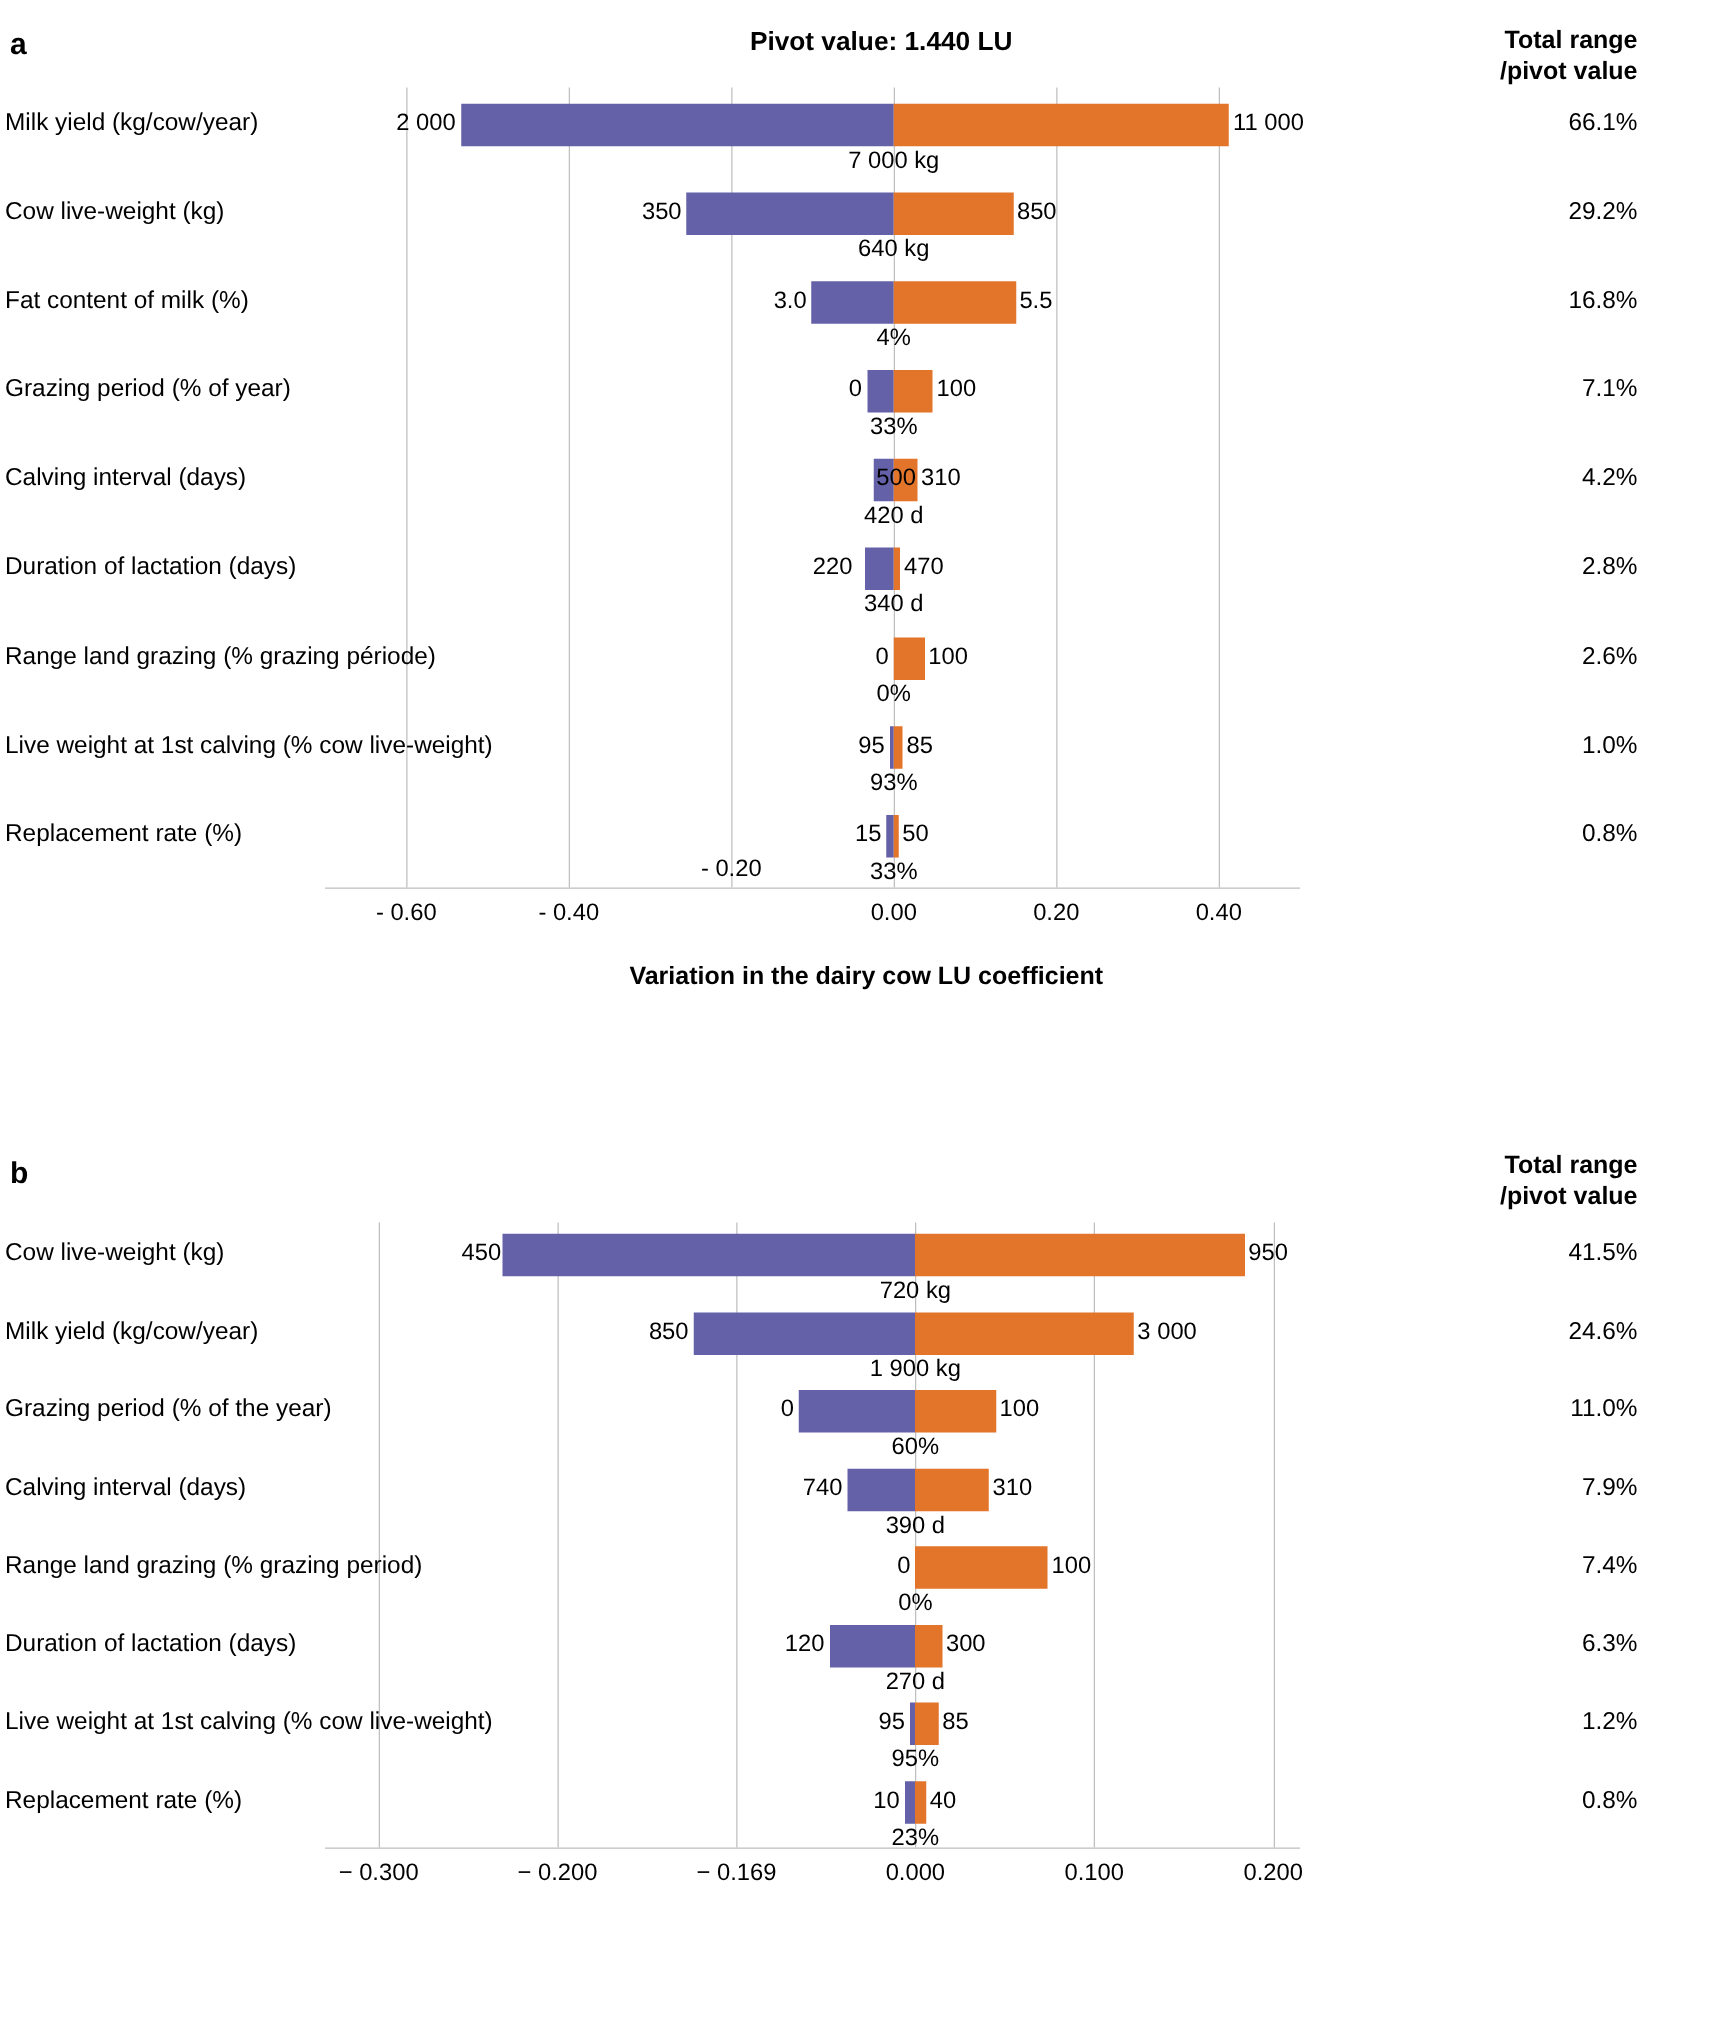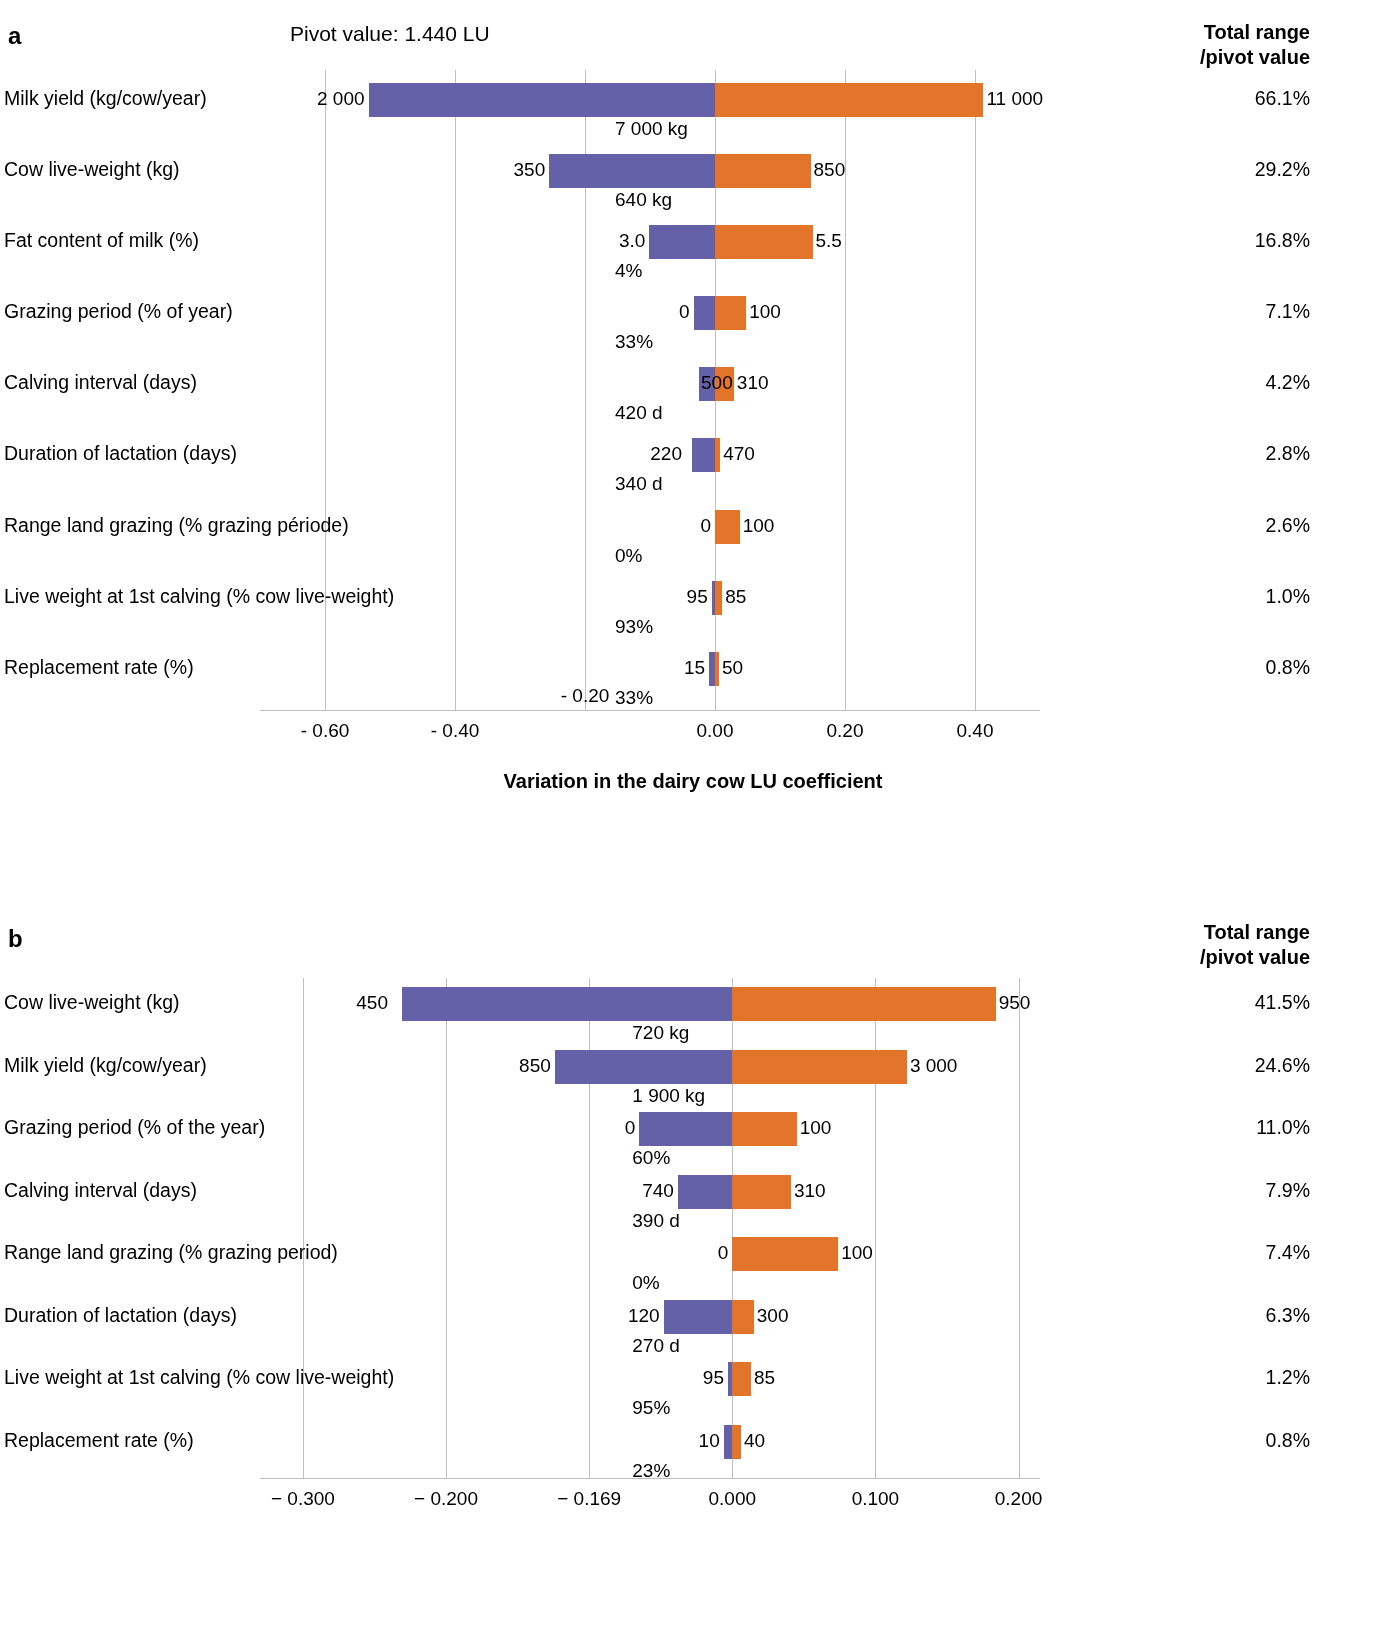--- a/index.html
+++ b/index.html
@@ -25,22 +25,22 @@
 
   .panel-letter {
     position: absolute;
     font-size: 24px;
     font-weight: bold;
     left: 8px;
   }
   .pivot-title {
     position: absolute;
     font-size: 21px;
-    font-weight: normal;
-    text-align: left;
+    font-weight: bold;
+    text-align: right;
     width: 520px;
   }
   .range-header {
     position: absolute;
     font-size: 20px;
     font-weight: bold;
     text-align: right;
     width: 180px;
     line-height: 1.22;
   }
@@ -95,21 +95,21 @@
   .endlabel {
     position: absolute;
     font-size: 19px;
     white-space: nowrap;
   }
   .endlabel.left  { text-align: right; transform: translateX(-100%); }
   .endlabel.right { text-align: left; }
   .pivot-label {
     position: absolute;
     font-size: 19px;
-    text-align: left;
+    text-align: center;
     width: 200px;
     transform: translateX(-100px);
     white-space: nowrap;
   }
   .range-value {
     position: absolute;
     font-size: 19.5px;
     text-align: right;
     width: 170px;
     white-space: nowrap;
@@ -219,21 +219,21 @@
       <div class="tick-label" style="left: 329.174px; top: 510px;">− 0.169</div>
       <div class="gridline zero" style="left: 472.294px;"></div>
       <div class="tick-label" style="left: 472.294px; top: 510px;">0.000</div>
       <div class="gridline" style="left: 615.413px;"></div>
       <div class="tick-label" style="left: 615.413px; top: 510px;">0.100</div>
       <div class="gridline" style="left: 758.532px;"></div>
       <div class="tick-label" style="left: 758.532px; top: 510px;">0.200</div>
       <div class="axis-base" style="top: 500px;"></div>
       <div class="bar neg" style="left: 141.688px; width: 330.606px; top: 9.25px;"></div>
       <div class="bar pos" style="left: 472.294px; width: 263.339px; top: 9.25px;"></div>
-      <div class="endlabel left" style="left: 128px; top: 14.25px;">450</div>
+      <div class="endlabel left" style="left: 141px; top: 14.25px;">450</div>
       <div class="endlabel right" style="left: 738.633px; top: 14.25px;">950</div>
       <div class="pivot-label" style="left: 472.294px; top: 44.25px;">720 kg</div>
       <div class="bar neg" style="left: 294.826px; width: 177.468px; top: 71.75px;"></div>
       <div class="bar pos" style="left: 472.294px; width: 174.606px; top: 71.75px;"></div>
       <div class="endlabel left" style="left: 290.826px; top: 76.75px;">850</div>
       <div class="endlabel right" style="left: 649.899px; top: 76.75px;">3 000</div>
       <div class="pivot-label" style="left: 472.294px; top: 106.75px;">1 900 kg</div>
       <div class="bar neg" style="left: 379.266px; width: 93.0275px; top: 134.25px;"></div>
       <div class="bar pos" style="left: 472.294px; width: 64.4037px; top: 134.25px;"></div>
       <div class="endlabel left" style="left: 375.266px; top: 139.25px;">0</div>

